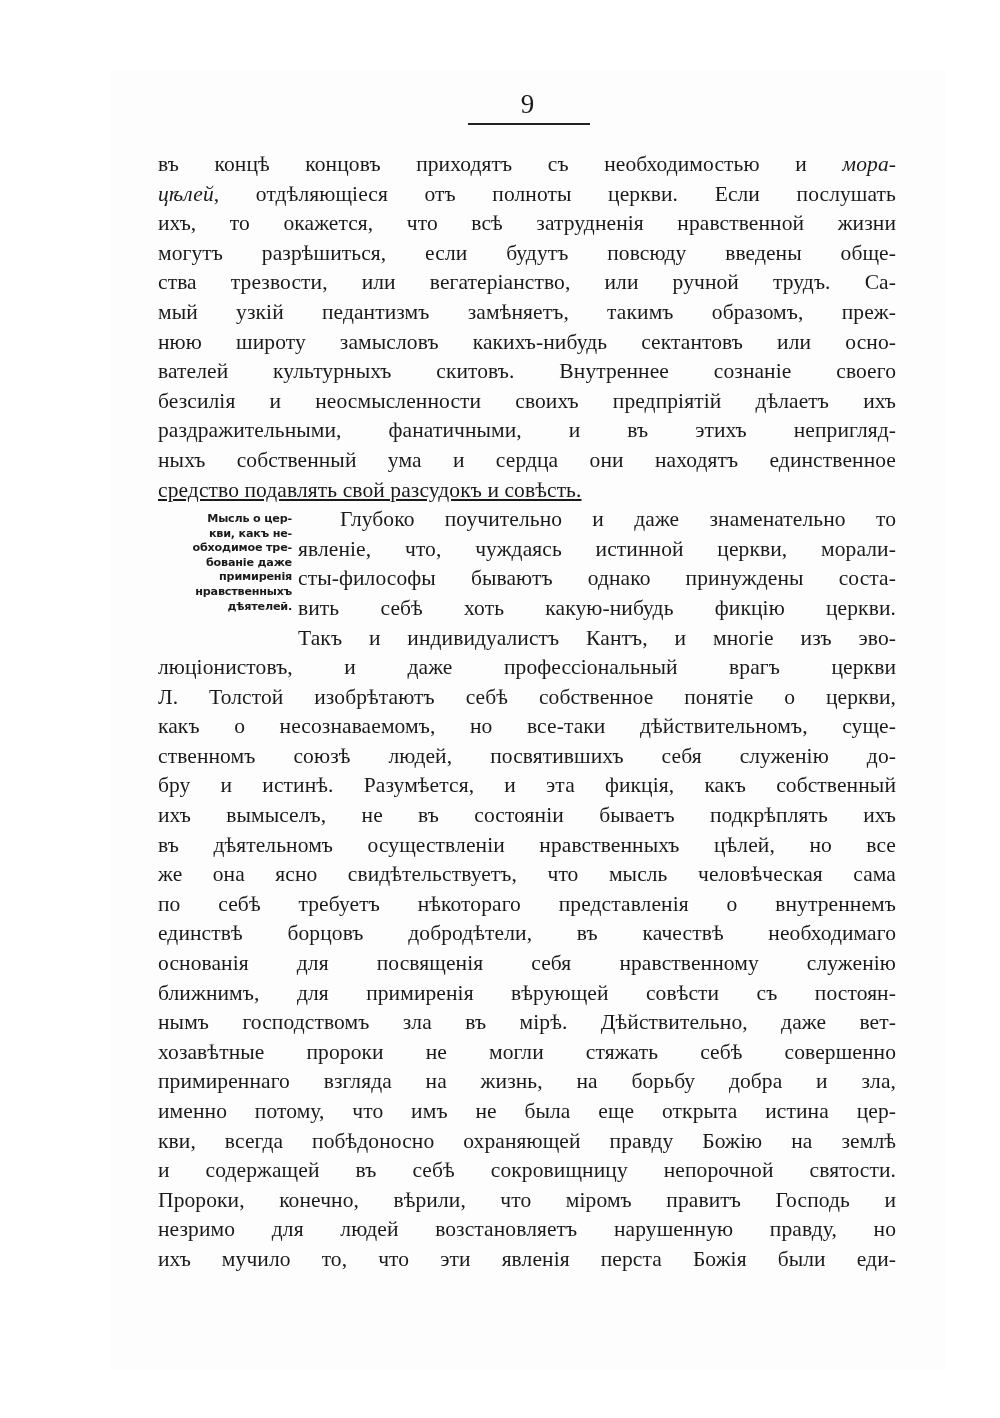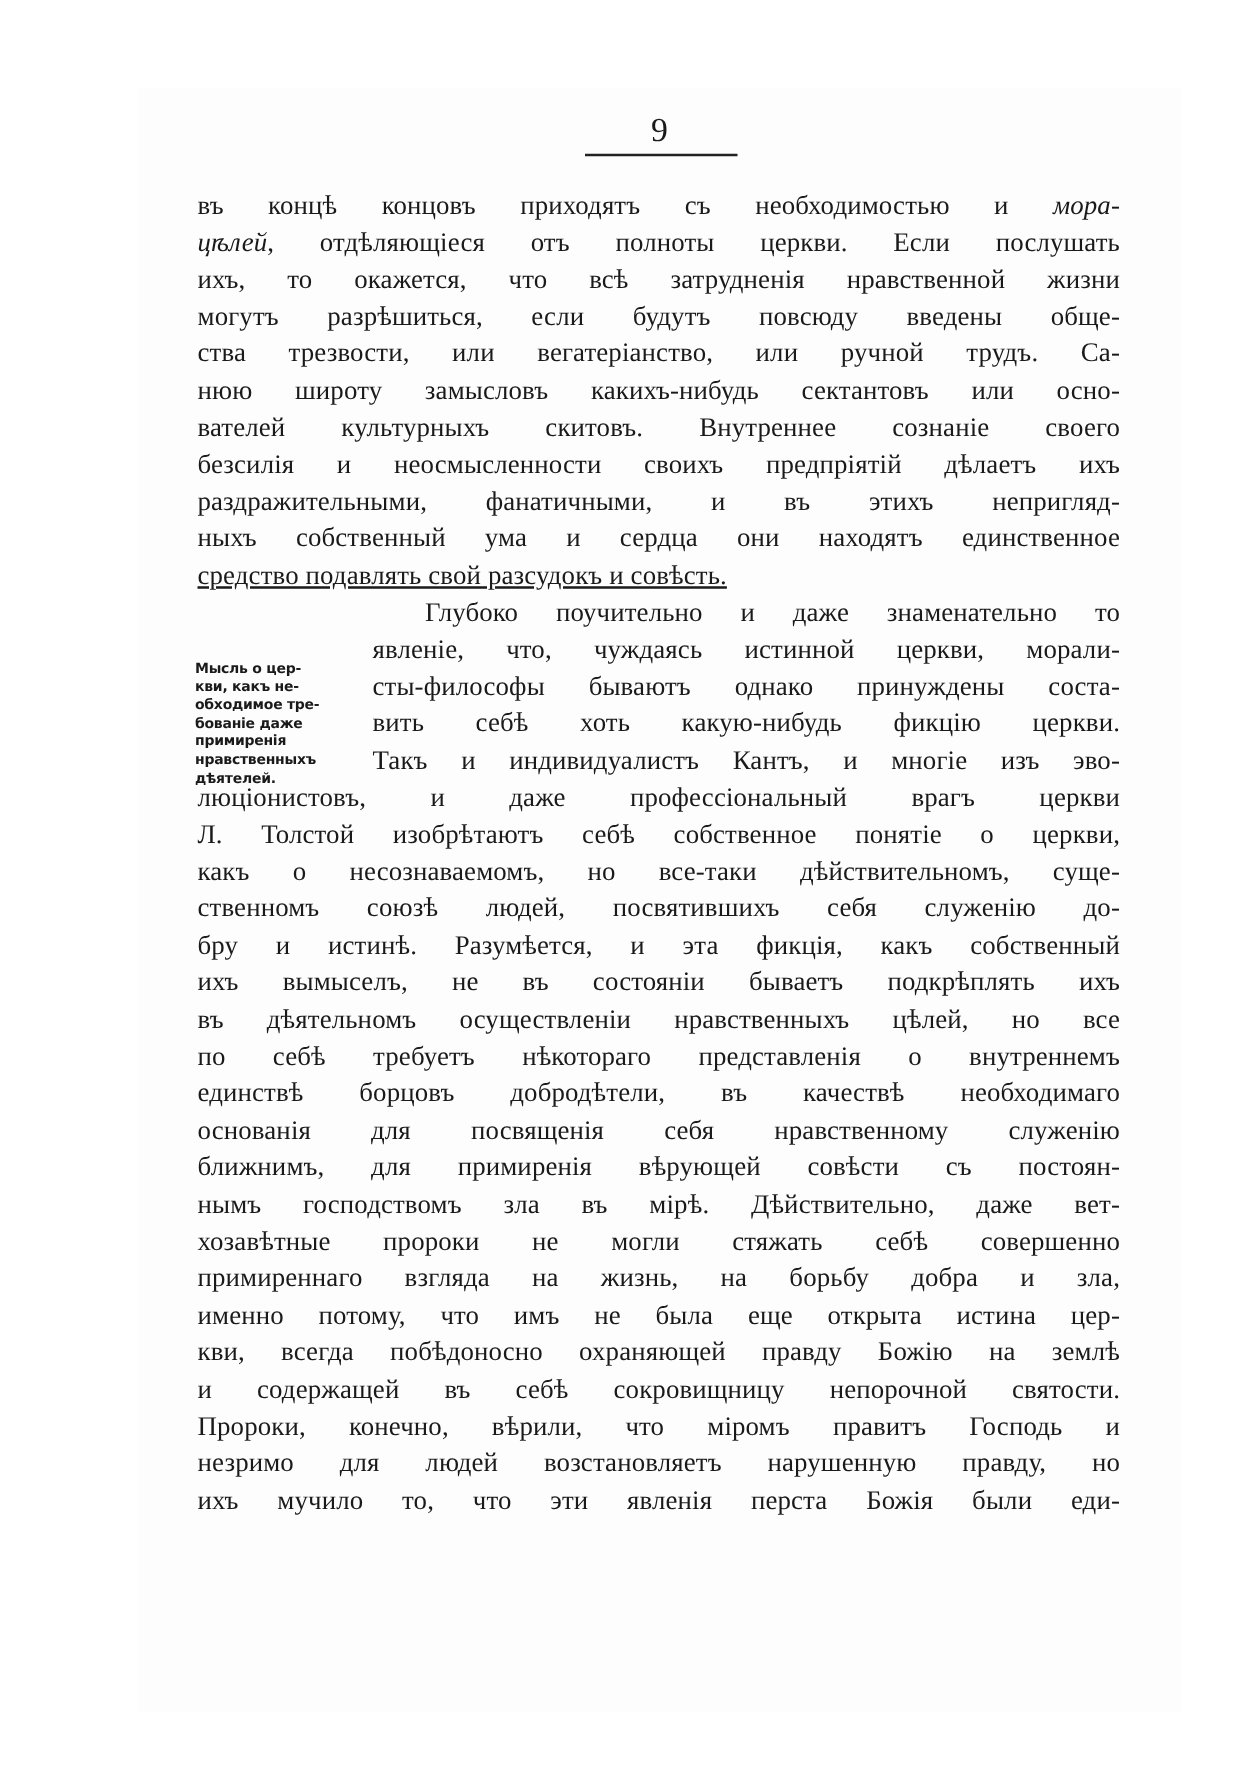--- a/index.html
+++ b/index.html
@@ -9,23 +9,23 @@
   .page-number { position: absolute; left: 0; width: 1000px; top: 88px; text-align: center;
                  font-size: 27px; line-height: 32px; padding-left: 55px; box-sizing: border-box; }
   .rule { position: absolute; left: 468px; top: 123px; width: 122px; height: 2px; background: #222; }
   .body-text { position: absolute; left: 158px; top: 150px; width: 738px; }
   .line { height: 29.6px; line-height: 29.6px; font-size: 21.5px; white-space: nowrap;
           text-align: justify; text-align-last: justify; letter-spacing: 0.1px; }
   .line.last { text-align-last: left; text-decoration: underline; }
   .line.indent-par { padding-left: 182px; }
   .line.after-margin { padding-left: 140px; }
   .italic { font-style: italic; }
-  .margin-note { position: absolute; left: 156px; top: 528px; width: 136px;
+  .margin-note { position: absolute; left: 156px; top: 512px; width: 136px;
                  font-family: "DejaVu Sans", sans-serif; font-weight: bold; font-size: 11.2px;
-                 line-height: 14.6px; text-align: left; letter-spacing: -0.2px; }
+                 line-height: 14.6px; text-align: right; letter-spacing: -0.2px; }
   .margin-note div { white-space: nowrap; }
 </style>
 </head>
 <body>
 
 <div class="scan"></div>
 
 <div class="page-number">9</div>
 <div class="rule"></div>
 
@@ -38,38 +38,40 @@
   <div>нравственныхъ</div>
   <div>дѣятелей.</div>
 </div>
 
 <div class="body-text">
   <div class="line"><span>въ концѣ концовъ приходятъ съ необходимостью и </span><span class="italic">мора-</span></div>
   <div class="line"><span class="italic">цѣлей</span><span>, отдѣляющіеся отъ полноты церкви. Если послушать</span></div>
   <div class="line">ихъ, то окажется, что всѣ затрудненія нравственной жизни</div>
   <div class="line">могутъ разрѣшиться, если будутъ повсюду введены обще-</div>
   <div class="line">ства трезвости, или вегатеріанство, или ручной трудъ. Са-</div>
+  <div class="line">мый узкій педантизмъ замѣняетъ, такимъ образомъ, преж-</div>
   <div class="line">нюю широту замысловъ какихъ-нибудь сектантовъ или осно-</div>
   <div class="line">вателей культурныхъ скитовъ. Внутреннее сознаніе своего</div>
   <div class="line">безсилія и неосмысленности своихъ предпріятій дѣлаетъ ихъ</div>
   <div class="line">раздражительными, фанатичными, и въ этихъ непригляд-</div>
   <div class="line">ныхъ собственный ума и сердца они находятъ единственное</div>
   <div class="line last">средство подавлять свой разсудокъ и совѣсть.</div>
   <div class="line indent-par">Глубоко поучительно и даже знаменательно то</div>
   <div class="line after-margin">явленіе, что, чуждаясь истинной церкви, морали-</div>
   <div class="line after-margin">сты-философы бываютъ однако принуждены соста-</div>
   <div class="line after-margin">вить себѣ хоть какую-нибудь фикцію церкви.</div>
   <div class="line after-margin">Такъ и индивидуалистъ Кантъ, и многіе изъ эво-</div>
   <div class="line">люціонистовъ, и даже профессіональный врагъ церкви</div>
   <div class="line">Л. Толстой изобрѣтаютъ себѣ собственное понятіе о церкви,</div>
   <div class="line">какъ о несознаваемомъ, но все-таки дѣйствительномъ, суще-</div>
   <div class="line">ственномъ союзѣ людей, посвятившихъ себя служенію до-</div>
   <div class="line">бру и истинѣ. Разумѣется, и эта фикція, какъ собственный</div>
   <div class="line">ихъ вымыселъ, не въ состояніи бываетъ подкрѣплять ихъ</div>
   <div class="line">въ дѣятельномъ осуществленіи нравственныхъ цѣлей, но все</div>
+  <div class="line">же она ясно свидѣтельствуетъ, что мысль человѣческая сама</div>
   <div class="line">по себѣ требуетъ нѣкотораго представленія о внутреннемъ</div>
   <div class="line">единствѣ борцовъ добродѣтели, въ качествѣ необходимаго</div>
   <div class="line">основанія для посвященія себя нравственному служенію</div>
   <div class="line">ближнимъ, для примиренія вѣрующей совѣсти съ постоян-</div>
   <div class="line">нымъ господствомъ зла въ мірѣ. Дѣйствительно, даже вет-</div>
   <div class="line">хозавѣтные пророки не могли стяжать себѣ совершенно</div>
   <div class="line">примиреннаго взгляда на жизнь, на борьбу добра и зла,</div>
   <div class="line">именно потому, что имъ не была еще открыта истина цер-</div>
   <div class="line">кви, всегда побѣдоносно охраняющей правду Божію на землѣ</div>
   <div class="line">и содержащей въ себѣ сокровищницу непорочной святости.</div>

